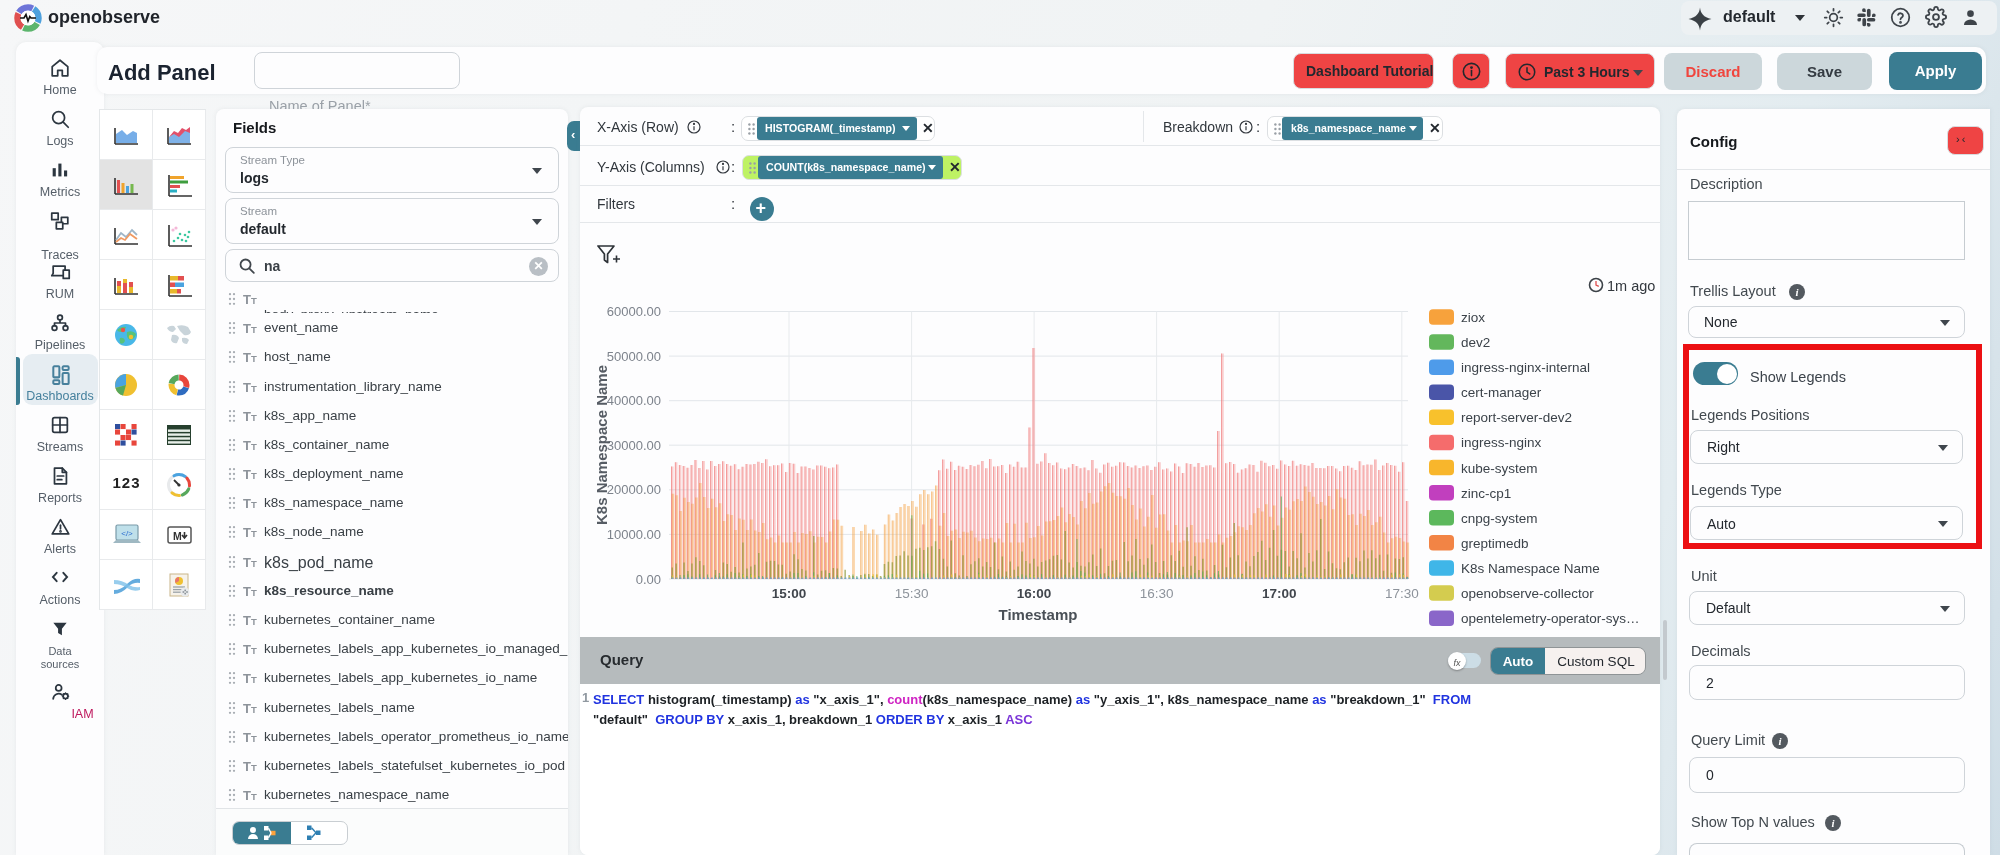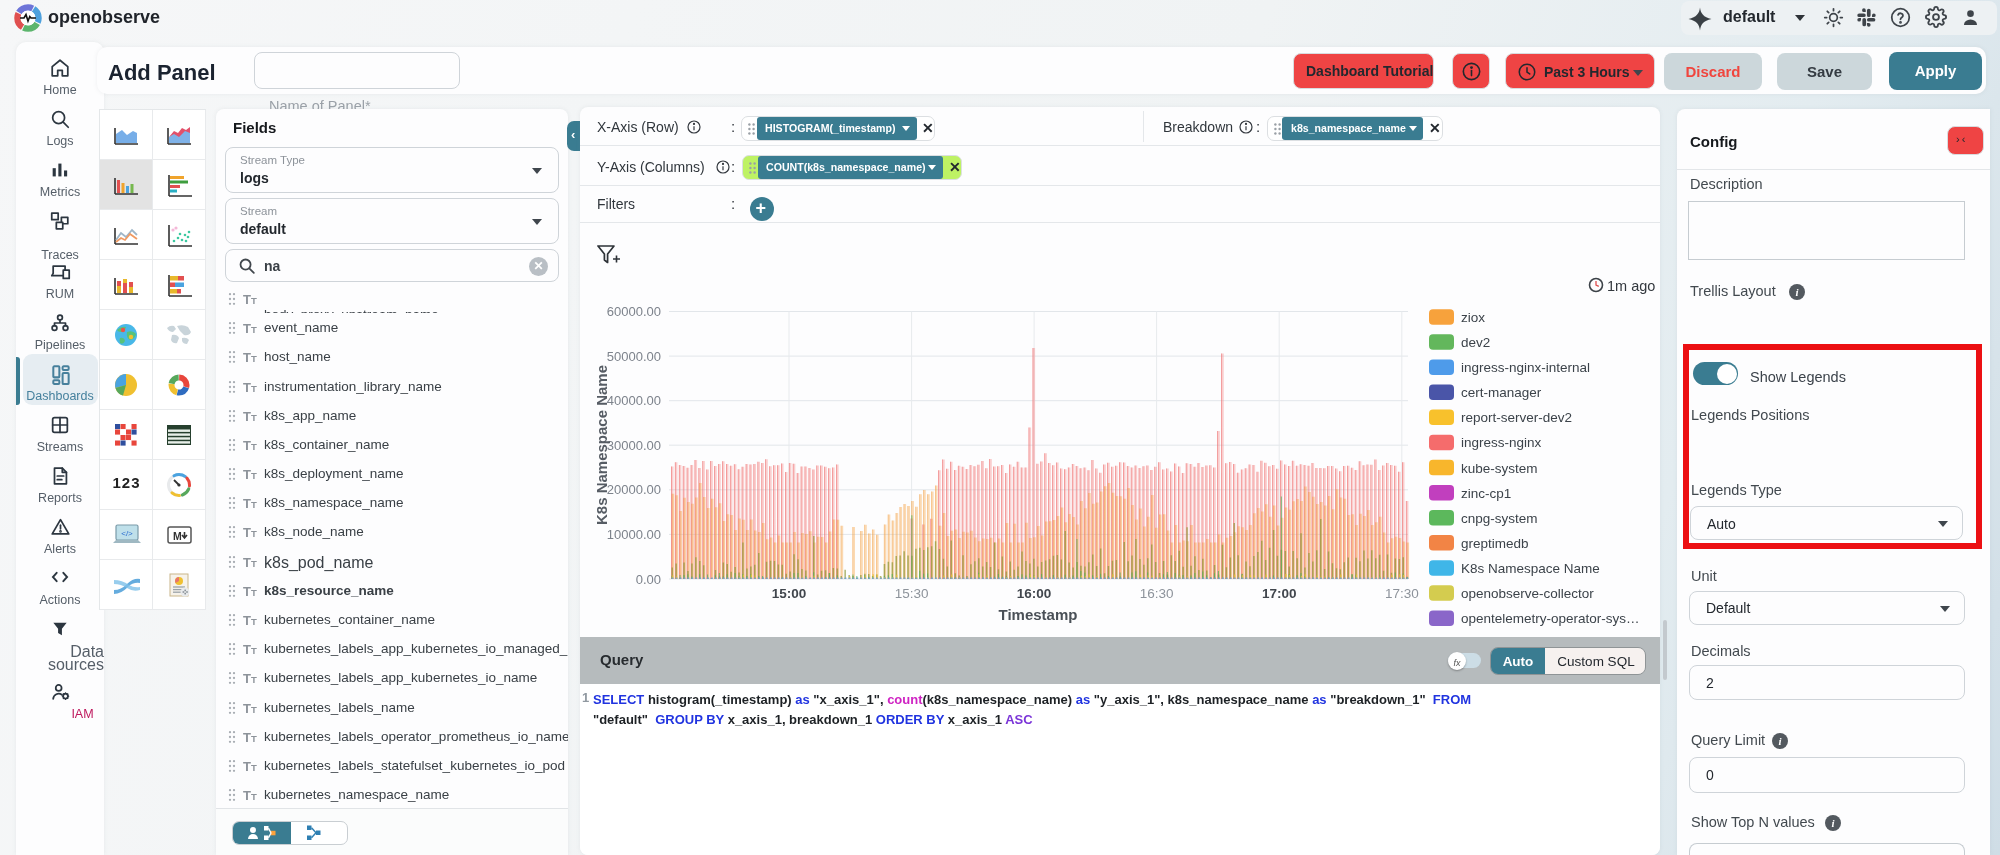--- a/index.html
+++ b/index.html
@@ -131,21 +131,21 @@
       </svg></div>
 <div class="abs" style="left:0;top:500px;width:88px;text-align:center;font-size:12.5px;color:#555e68;">Alerts</div>
 <div class="abs" style="left:0;top:525px;width:88px;height:26px;text-align:center;"><svg width="22" height="20" viewBox="0 0 24 24" fill="none" stroke="#2c3640" stroke-width="2.3" stroke-linecap="round">
         <path d="M8 7 L3.5 12 L8 17"></path>
         <path d="M16 7 L20.5 12 L16 17"></path>
       </svg></div>
 <div class="abs" style="left:0;top:551px;width:88px;text-align:center;font-size:12.5px;color:#555e68;">Actions</div>
 <div class="abs" style="left:0;top:577px;width:88px;height:26px;text-align:center;"><svg width="22" height="20" viewBox="0 0 24 24" fill="none" stroke="#2c3640" stroke-width="1.9" stroke-linecap="round" stroke-linejoin="round">
         <path d="M4 4.5 H20 L14.3 11.8 V19.5 L9.7 16.8 V11.8 Z" fill="#2c3640" stroke="none"></path>
       </svg></div>
-<div class="abs" style="left:0;top:603px;width:88px;text-align:right;font-size:16px;color:#555e68;line-height:13px;">Data<br>sources</div>
+<div class="abs" style="left:0;top:603px;width:88px;text-align:center;font-size:11px;color:#555e68;line-height:13px;">Data<br>sources</div>
 <div class="abs" style="left:0;top:639px;width:88px;height:26px;text-align:center;"><svg width="23" height="22" viewBox="0 0 24 24" fill="none" stroke="#2c3640" stroke-width="1.9" stroke-linecap="round" stroke-linejoin="round">
         <circle cx="10" cy="7.5" r="3.2"></circle>
         <path d="M4 19.5 a6 6 0 0 1 9.5 -4.5"></path>
         <circle cx="17.5" cy="16.5" r="2.6"></circle>
         <path d="M17.5 12.9 v1 M17.5 19.1 v1 M21 16.5 h-1 M15 16.5 h-1 M20 14 l-.8.8 M15.8 18.4 l-.8.8 M20 19 l-.8-.8 M15.8 14.6 l-.8-.8" stroke-width="1.2"></path>
       </svg></div>
 <div class="abs" style="left:0;top:665px;width:88px;text-align:center;font-size:12.5px;color:#be185d;padding-left:45px;">IAM</div>
 
 </div>
 
@@ -821,26 +821,34 @@
 <div class="abs panel" id="config" style="left:1677px;top:109px;width:313px;height:746px;border-radius:8px 0 0 0;">
   <div style="position:absolute;left:13px;top:24px;font-size:15px;font-weight:bold;color:#16191d;">Config</div>
   <div class="abs ibtn" style="left:270px;top:17px;width:37px;height:29px;">
       <span style="position:absolute;left:8px;top:6px;font-size:11px;color:#23282e;letter-spacing:2px;">›‹</span>
     </div>
   <div class="abs" style="left:0;top:60px;width:313px;height:1px;background:#e3e6e9;"></div>
   <div class="abs lbl" style="left:13px;top:67px;font-size:14.5px;color:#42494f;">Description</div>
   <div class="abs" style="left:11px;top:92px;width:277px;height:59px;border:1px solid #c6ccd1;"></div>
   <div class="abs lbl" style="left:13px;top:174px;font-size:14.5px;color:#42494f;">Trellis Layout</div>
   <div class="abs infoi" style="left:112px;top:175px;">i</div>
+  <div class="abs sel" style="left:11px;top:197px;width:277px;height:32px;">
+      <span style="position:absolute;left:15px;top:7px;font-size:14px;color:#23282e;">None</span>
+      <div class="caret" style="right:14px;top:13px;color:#555;"></div>
+    </div>
 
   <div class="abs" style="left:16px;top:253px;width:45px;height:23px;background:#3a7c91;border-radius:12px;">
       <div style="position:absolute;right:1.5px;top:1.5px;width:20px;height:20px;border-radius:50%;background:#fff;"></div>
     </div>
   <div class="abs lbl" style="left:73px;top:260px;font-size:14.5px;">Show Legends</div>
   <div class="abs lbl" style="left:14px;top:298px;font-size:14.5px;color:#42494f;">Legends Positions</div>
+  <div class="abs sel" style="left:13px;top:321px;width:273px;height:34px;">
+      <span style="position:absolute;left:16px;top:8px;font-size:14px;color:#23282e;">Right</span>
+      <div class="caret" style="right:14px;top:14px;"></div>
+    </div>
   <div class="abs lbl" style="left:14px;top:373px;font-size:14.5px;color:#42494f;">Legends Type</div>
   <div class="abs sel" style="left:13px;top:397px;width:273px;height:34px;">
       <span style="position:absolute;left:16px;top:9px;font-size:14px;color:#23282e;">Auto</span>
       <div class="caret" style="right:14px;top:14px;"></div>
     </div>
 
   <div class="abs lbl" style="left:14px;top:459px;font-size:14.5px;color:#42494f;">Unit</div>
   <div class="abs sel" style="left:12px;top:482px;width:276px;height:34px;">
       <span style="position:absolute;left:16px;top:8px;font-size:14px;color:#23282e;">Default</span>
       <div class="caret" style="right:14px;top:14px;"></div>

